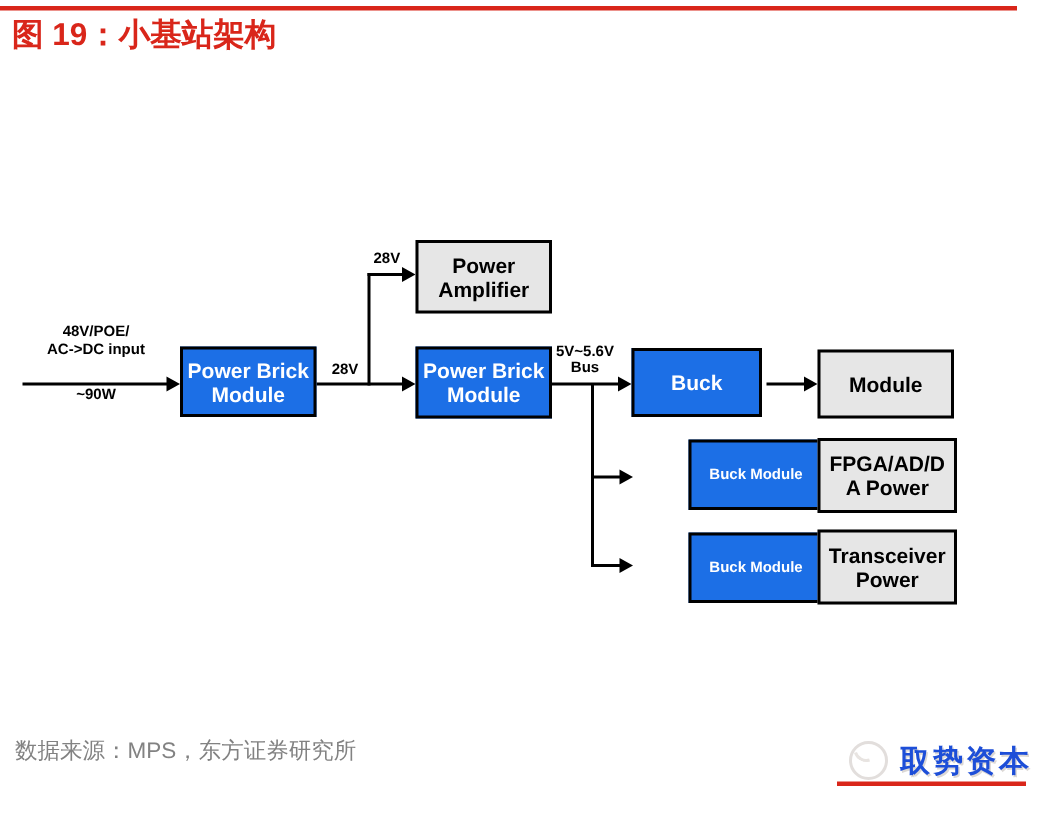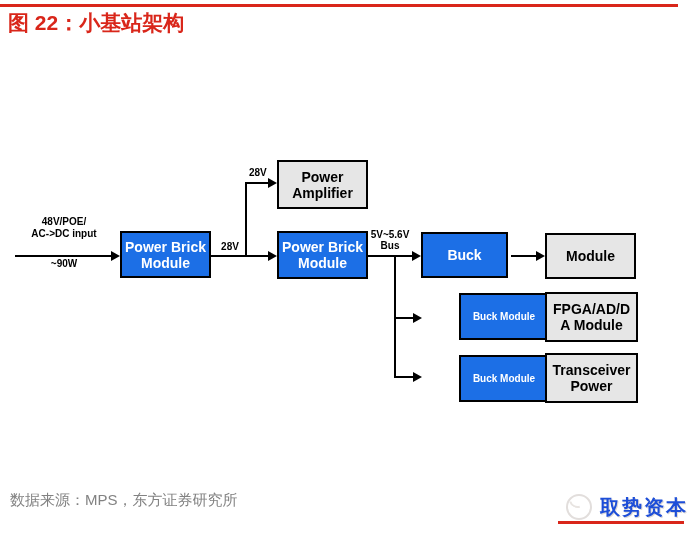--- a/index.html
+++ b/index.html
@@ -34,21 +34,21 @@
   .wm-icon { position:absolute; left:8px; top:4px; width:22px; height:22px; border:2px solid #e2dedc; border-radius:50%; background:#fff; }
   .wm-icon::before { content:""; position:absolute; left:1px; top:-5px; width:13px; height:13px; border:2px solid transparent; border-bottom-color:#e8e4e1; border-radius:50%; transform:rotate(28deg); }
   .wm-text { position:absolute; left:42px; top:4px; font-size:20px; font-weight:bold; letter-spacing:2px; white-space:nowrap;
              color:#1d4ed8; text-shadow:1px 1px 0 #dcd8d5, -1px -1px 0 #ffffff; }
   .wm-rule { position:absolute; left:0; top:31px; width:126px; height:3px; background:var(--accent-red,#D9261A); }
 </style>
 </head>
 <body>
 
 <div class="top-rule"></div>
-<h1 class="title">图 22：小基站架构</h1>
+<h1 class="title">图 19：小基站架构</h1>
 
 <div class="diagram">
 
   <div class="h-line" style="left:15px;top:255px;width:97px;"></div>
   <div class="ah" style="left:111px;top:251px;"></div>
 
   <div class="h-line" style="left:211px;top:255px;width:59px;"></div>
   <div class="ah" style="left:268px;top:251px;"></div>
 
   <div class="v-line" style="left:245px;top:182px;height:75px;"></div>
@@ -97,21 +97,21 @@
     <span>Buck</span>
   </div>
   <div class="node gray" style="left:545px;top:233px;width:91px;height:46px;">
     <span>Module</span>
   </div>
   <div class="node blue sm" style="left:422px;top:293px;width:90px;height:47px;">
     <span>Buck Module</span>
   </div>
   <div class="node gray" style="left:545px;top:292px;width:93px;height:50px;">
     <span>FPGA/AD/D
-A Module</span>
+A Power</span>
   </div>
   <div class="node blue sm" style="left:422px;top:355px;width:90px;height:47px;">
     <span>Buck Module</span>
   </div>
   <div class="node gray" style="left:545px;top:353px;width:93px;height:50px;">
     <span>Transceiver
 Power</span>
   </div>
 </div>
 

